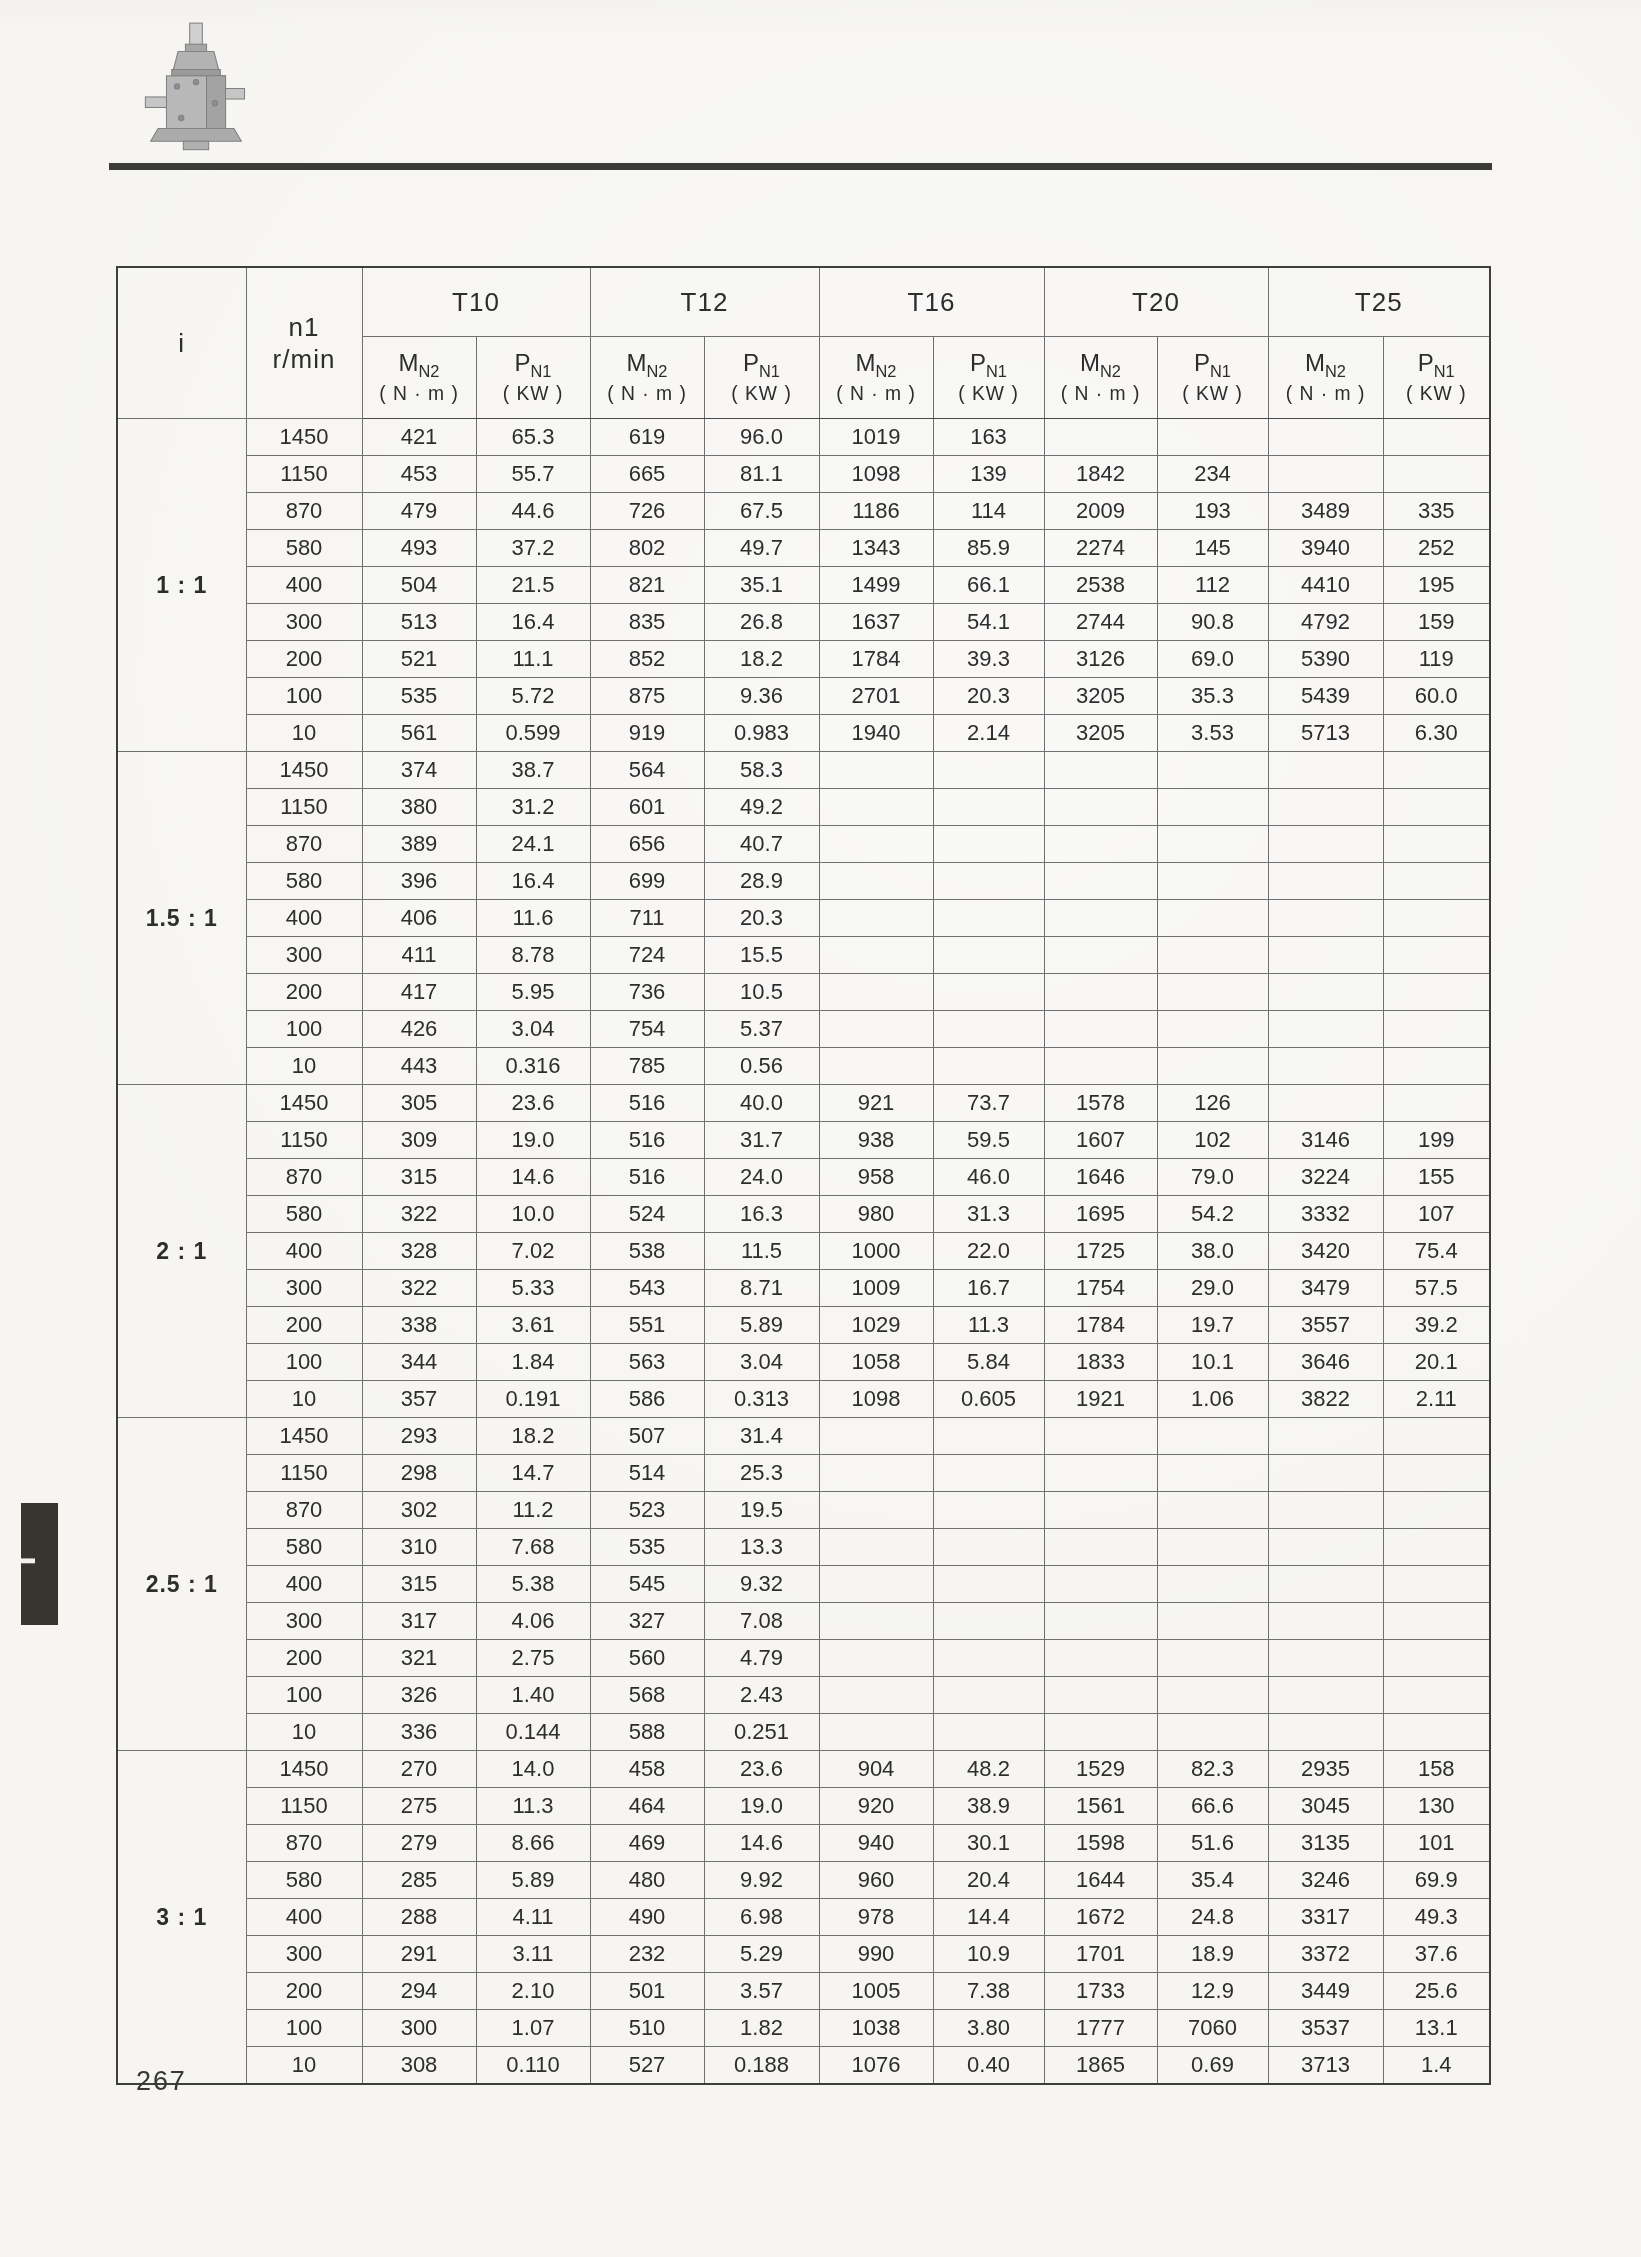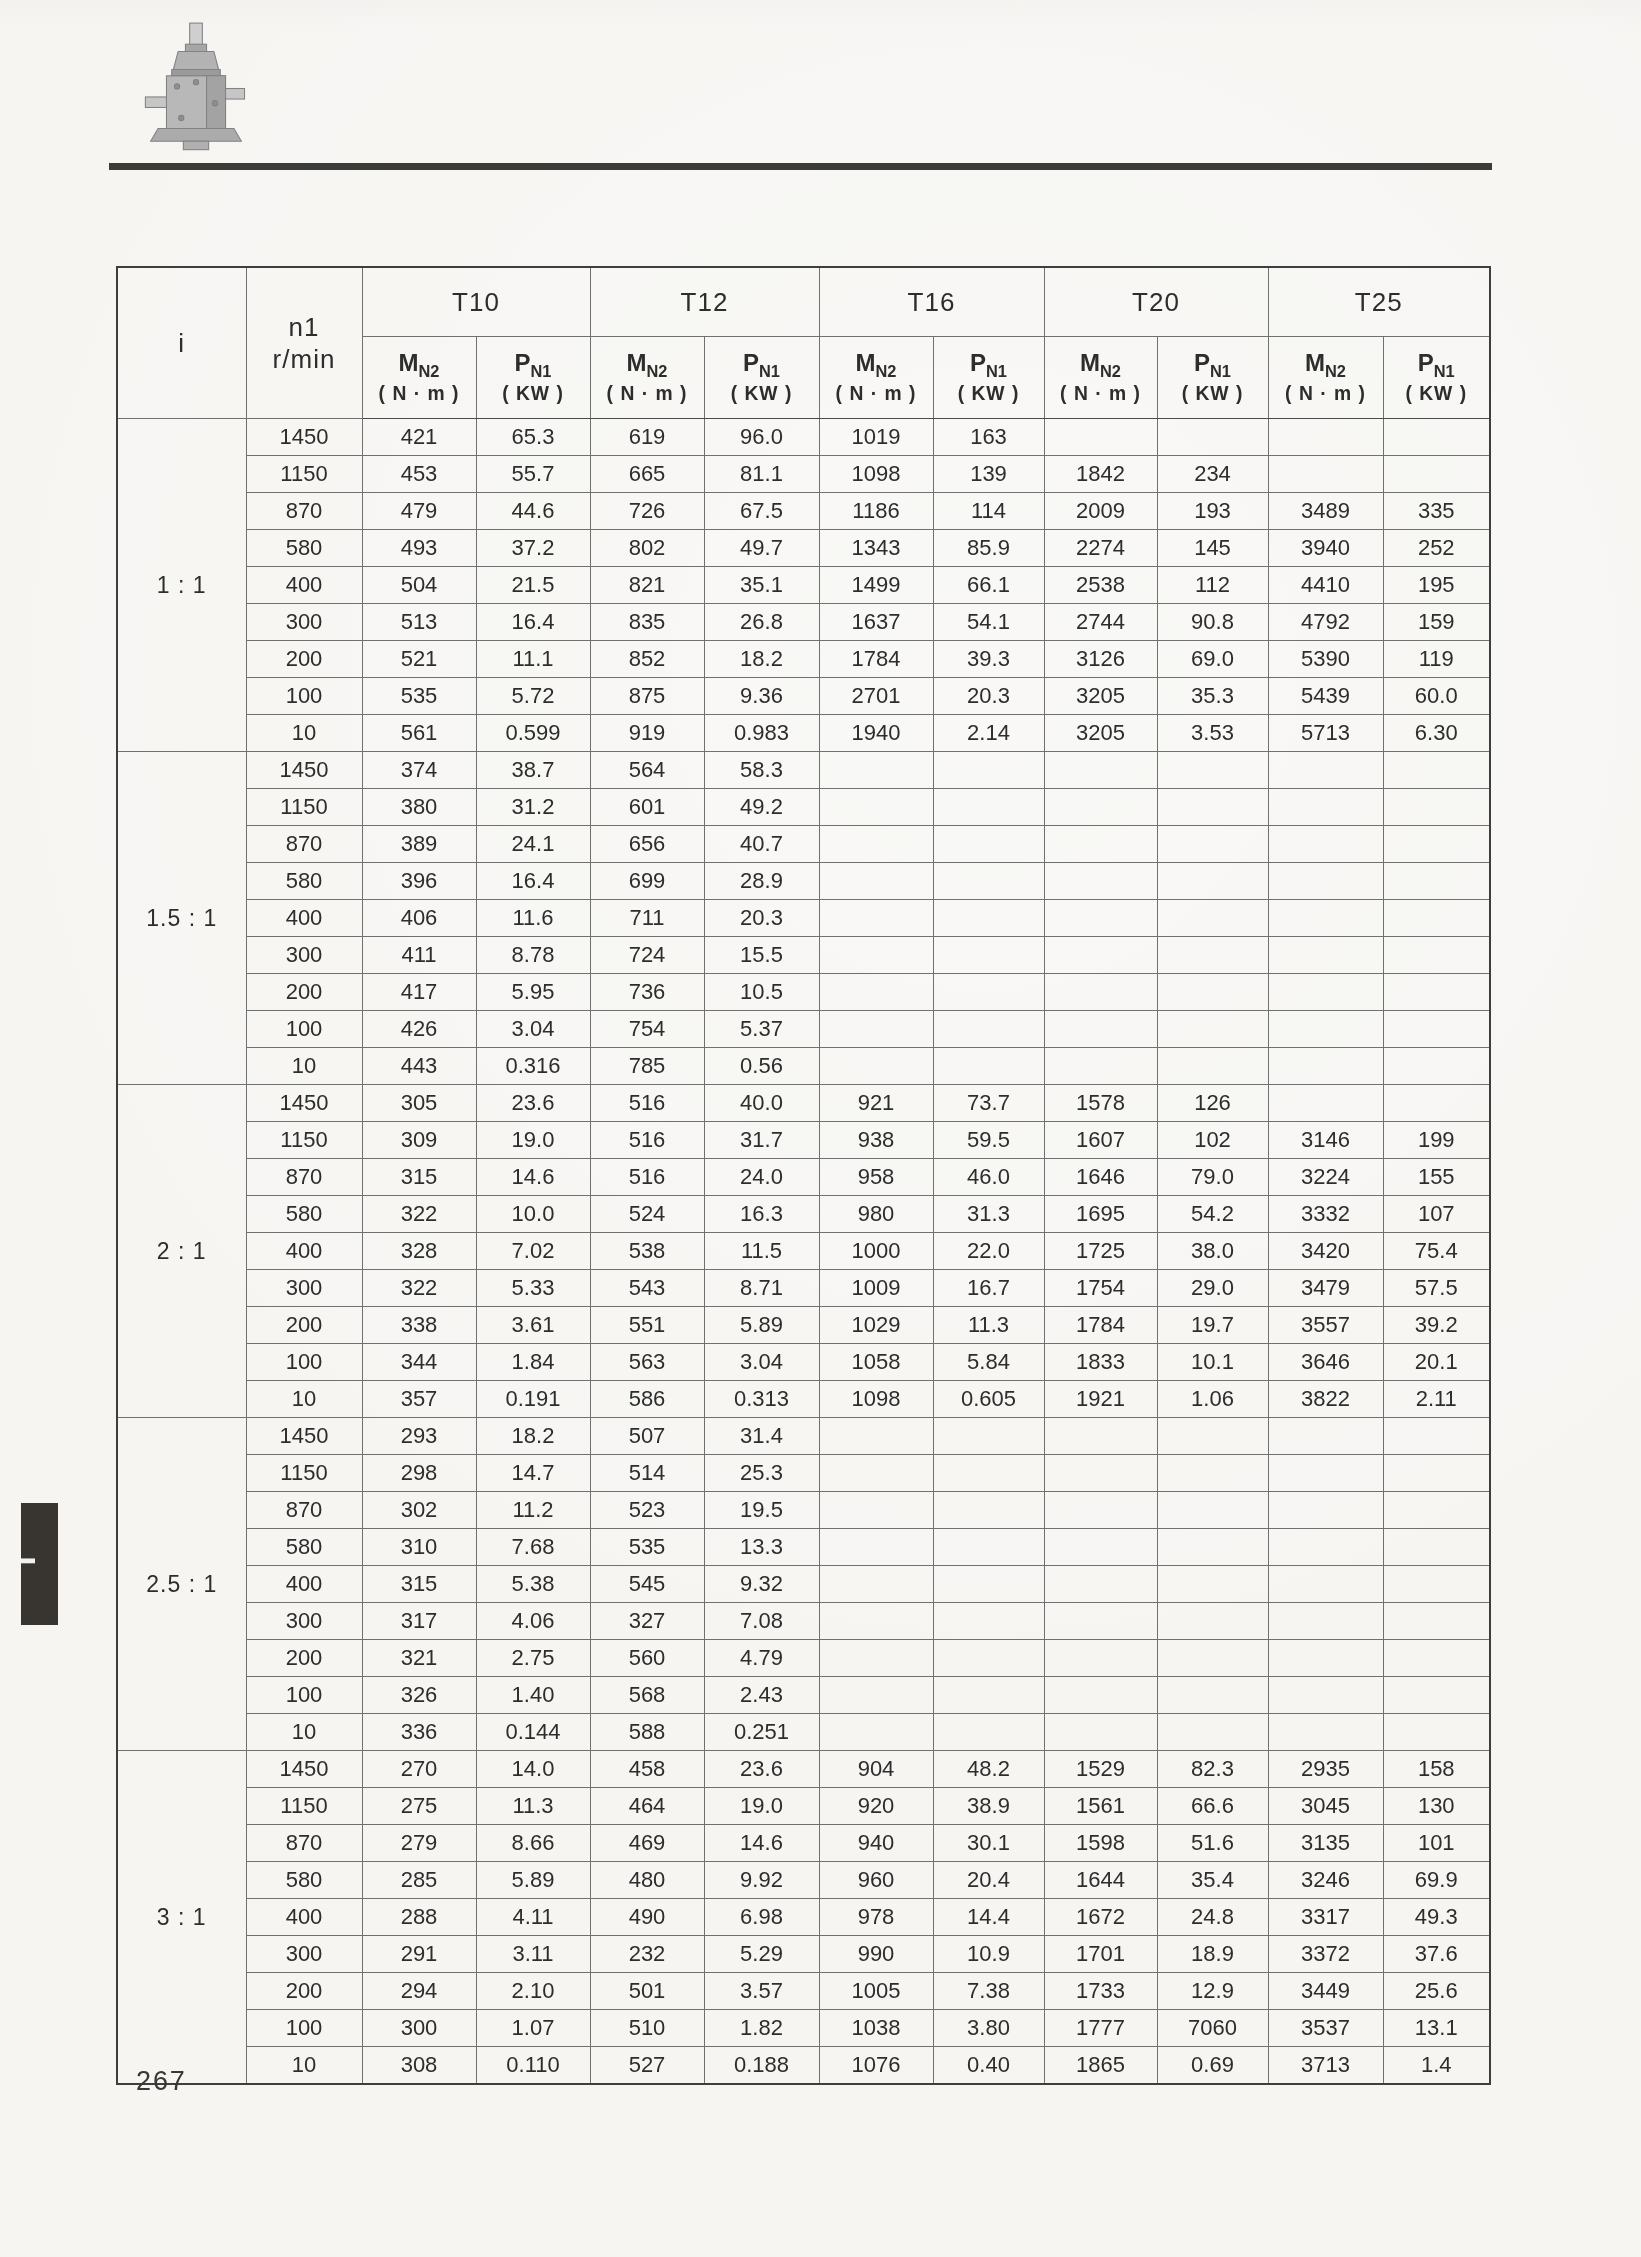--- a/index.html
+++ b/index.html
@@ -18,28 +18,28 @@
     border-collapse:collapse;table-layout:fixed;
     border:2.9px solid #3e3e3e;
   }
   table.ratings th, table.ratings td{
     border:1px solid #707070;
     padding:0;text-align:center;vertical-align:middle;
     font-family:"Liberation Sans", sans-serif;color:#2d2d2d;
     overflow:hidden;white-space:nowrap;
   }
   tr.sizes-row th{height:68px;font-size:26px;font-weight:normal;letter-spacing:1px;}
-  tr.subhead-row th{height:81px;font-weight:bold;margin-top:10px;}
+  tr.subhead-row th{height:81px;font-weight:normal;margin-top:10px;}
   .symline{font-size:24px;line-height:1.05;}
   .symline sub{font-size:16.4px;}
   .unitline{font-size:19.3px;line-height:1.1;margin-top:2.9px;letter-spacing:1px;}
   th.corner-i{font-size:25px;font-weight:normal;}
   th.corner-n1{font-size:23px;font-weight:normal;line-height:1.25;}
   tbody td{height:36px;font-size:22px;}
-  td.ratio-cell{font-weight:normal;font-size:23px;letter-spacing:1px;}
+  td.ratio-cell{font-weight:bold;font-size:23px;letter-spacing:1px;}
   tbody tr.group-start td{border-top:1.9px solid #4a4a4a;}
   thead tr.subhead-row th{border-bottom:1.9px solid #4a4a4a;}
   .side-tab{
     position:absolute;left:21px;top:1503px;width:37px;height:122px;
     background:#38342f;overflow:hidden;
   }
   .tab-letter{
     position:absolute;left:-6.8px;top:39px;
     color:#f3f2ee;font-size:33px;font-weight:bold;
     transform:rotate(-90deg);

